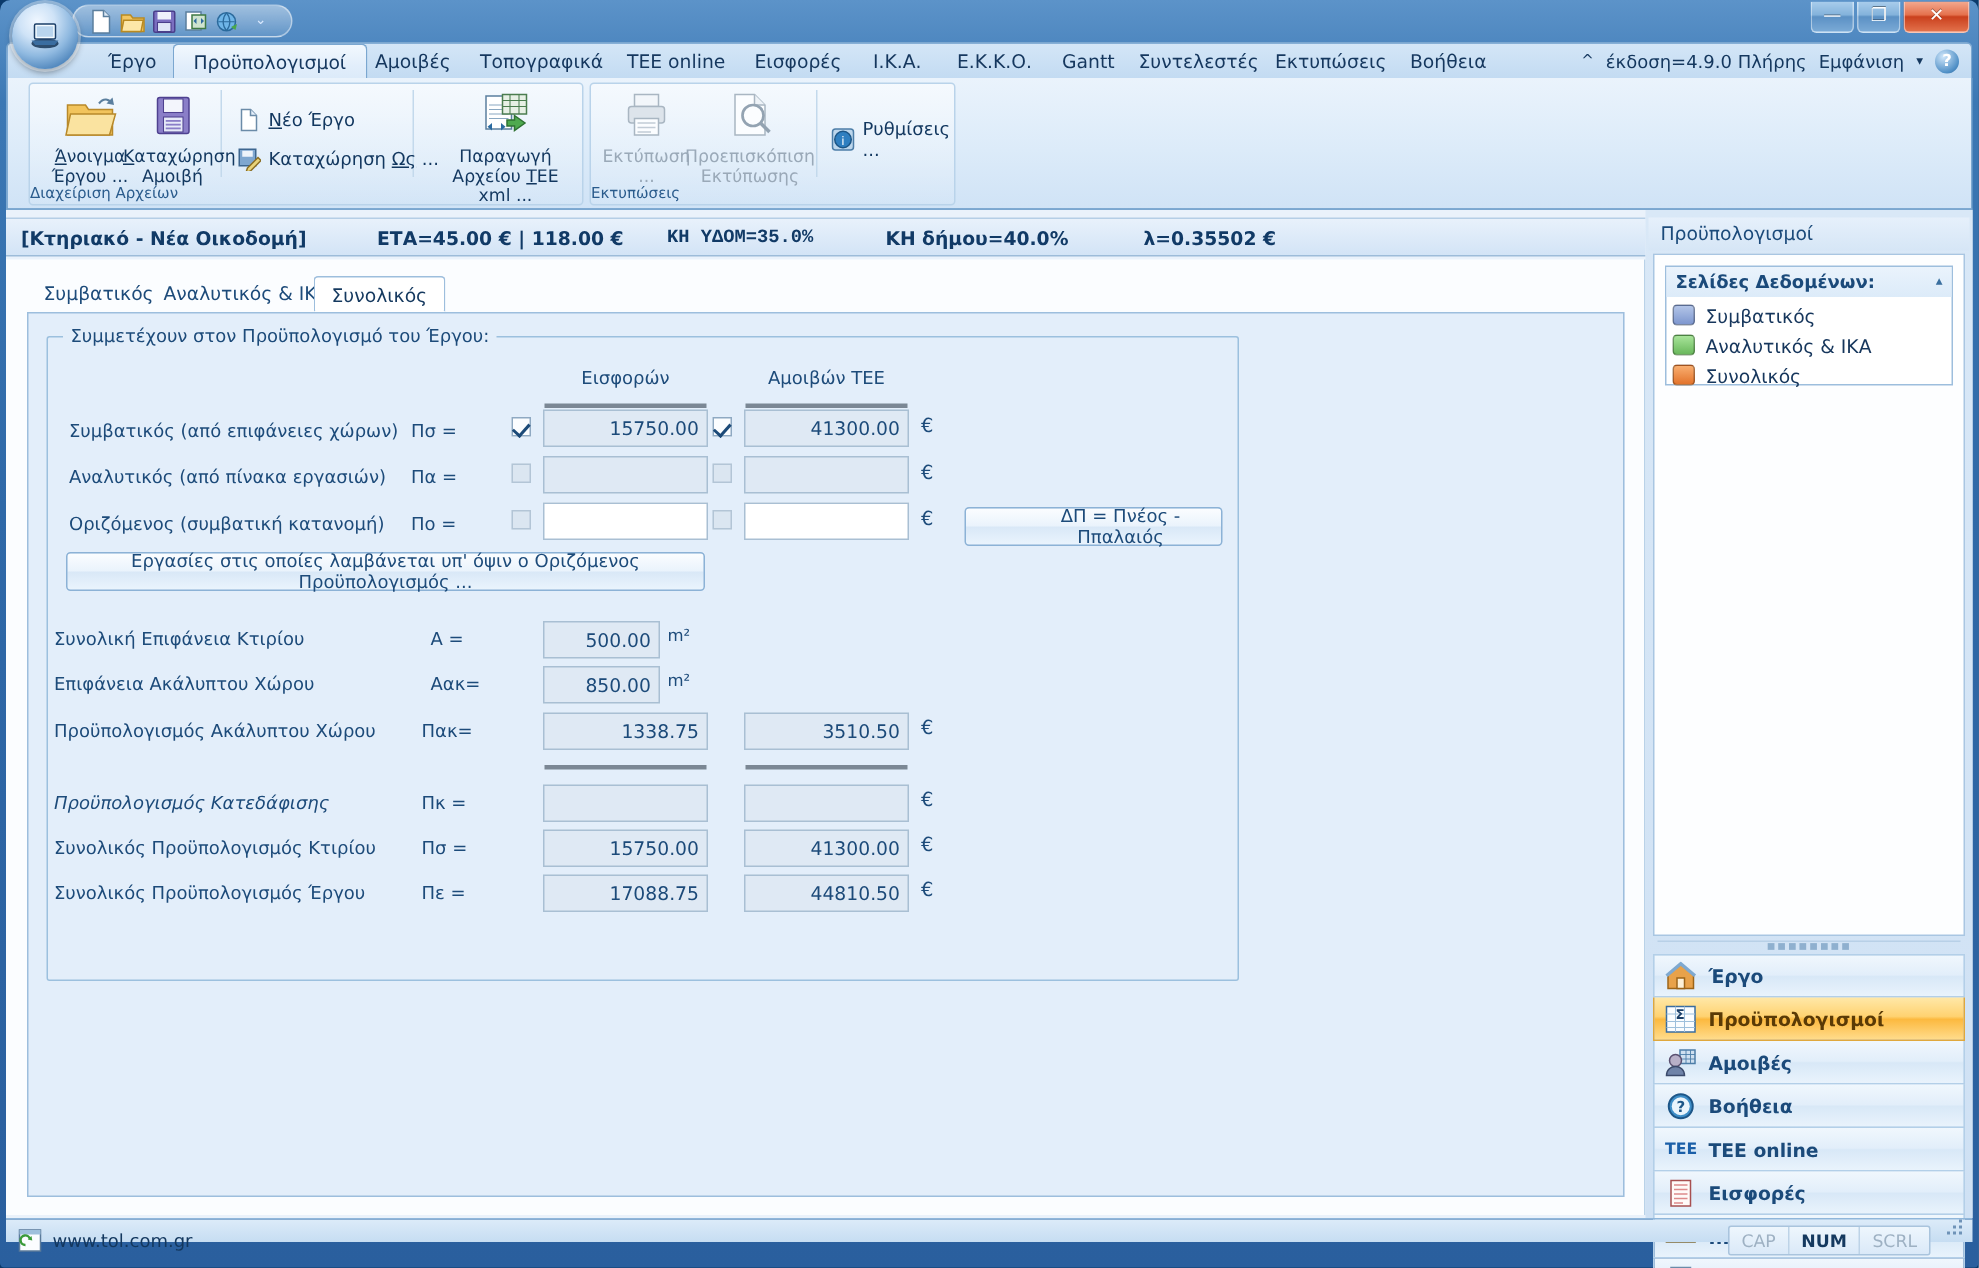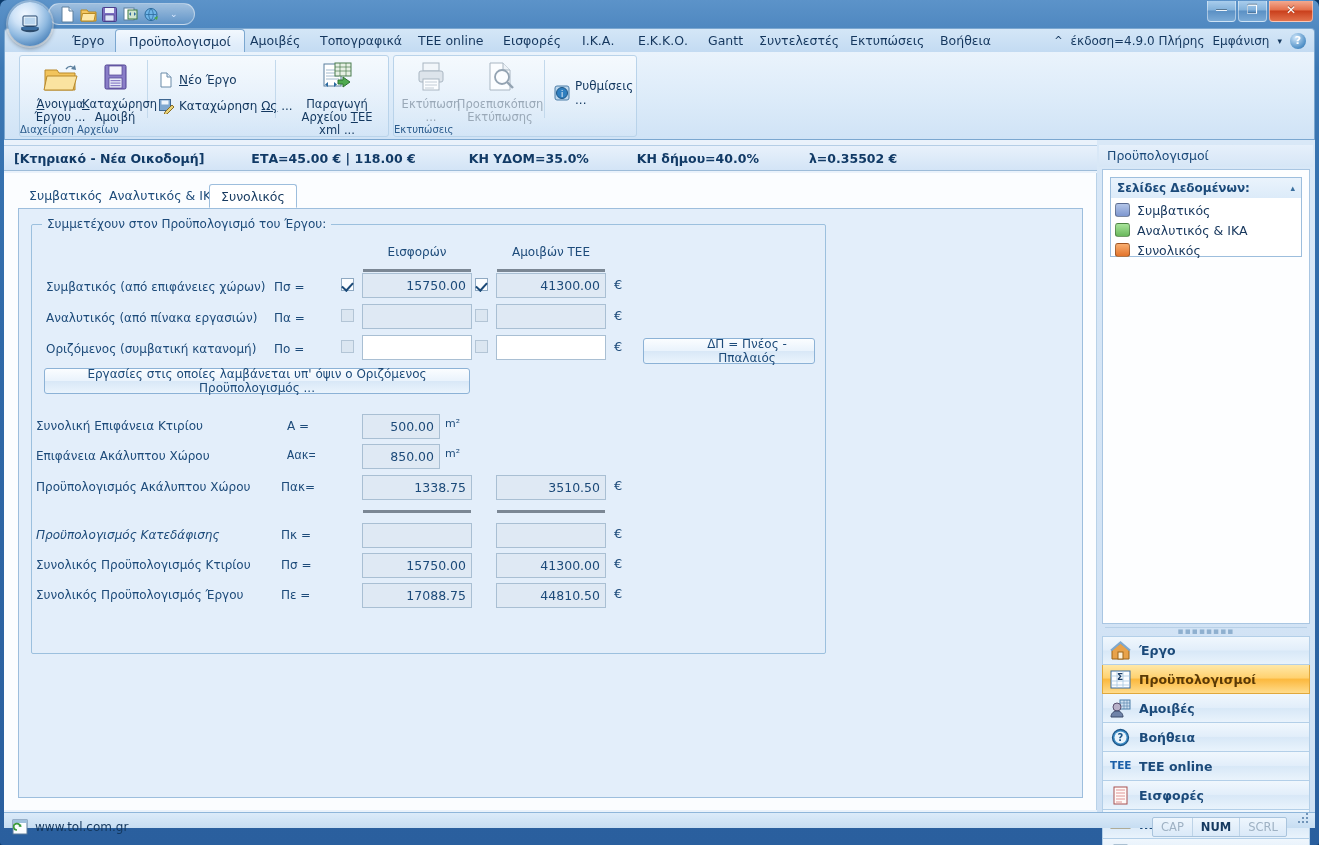--- a/index.html
+++ b/index.html
@@ -144,21 +144,21 @@
   #infobar {
     position:absolute; left:0; top:5px; width:1093px; height:26px;
     background: linear-gradient(180deg,#e8f1fb 0%,#d3e4f6 100%);
     border-top:1px solid #b5cee6; border-bottom:1px solid #9dbcd9;
     display:flex; align-items:center;
     font-size:12.5px; font-weight:bold; color:#113a66;
   }
   #infobar span { white-space:nowrap; }
   #ib-name { margin-left:10px; }
   #ib-eta { margin-left:47px; }
-  #ib-ydom { margin-left:53px; }
+  #ib-ydom { margin-left:29px;font-family:Liberation Mono, monospace; }
   #ib-dimou { margin-left:48px; }
   #ib-lambda { margin-left:50px; }
 
   
   #mainpanel {
     position:absolute; left:0; top:33px; width:1093px; height:637px;
     background:#fbfdff;
     border-right:1px solid #b9d2e8;
   }
 
@@ -566,21 +566,21 @@
           <div class="btn3d" style="left:12px; top:143px; width:426px; height:26px;">Εργασίες στις οποίες λαμβάνεται υπ' όψιν ο Οριζόμενος Προϋπολογισμός ...</div>
 
           <div class="btn3d" style="left:611px; top:113px; width:172px; height:26px;padding-left:36px;">ΔΠ = Πνέος - Ππαλαιός</div>
 
           <div class="lbl" style="left:4px; top:194px;">Συνολική Επιφάνεια Κτιρίου</div>
           <div class="lbl" style="left:255px; top:194px;">Α   =</div>
           <div class="fld" style="left:330px; top:189px; width:78px;">500.00</div>
           <div class="unit" style="left:413px; top:192px;">m²</div>
 
           <div class="lbl" style="left:4px; top:224px;">Επιφάνεια Ακάλυπτου Χώρου</div>
-          <div class="lbl" style="left:255px; top:224px;font-family:Liberation Mono, monospace;">Αακ=</div>
+          <div class="lbl" style="left:255px; top:224px;">Αακ=</div>
           <div class="fld" style="left:330px; top:219px; width:78px;">850.00</div>
           <div class="unit" style="left:413px; top:222px;">m²</div>
 
           <div class="lbl" style="left:4px; top:255px;">Προϋπολογισμός Ακάλυπτου Χώρου</div>
           <div class="lbl" style="left:249px; top:255px;">Πακ=</div>
           <div class="fld" style="left:330px; top:250px; width:110px;">1338.75</div>
           <div class="fld" style="left:464px; top:250px; width:110px;">3510.50</div>
           <div class="eur" style="left:582px; top:253px;">€</div>
 
           <div class="colrule" style="left:331px; top:285px; width:108px;"></div>

